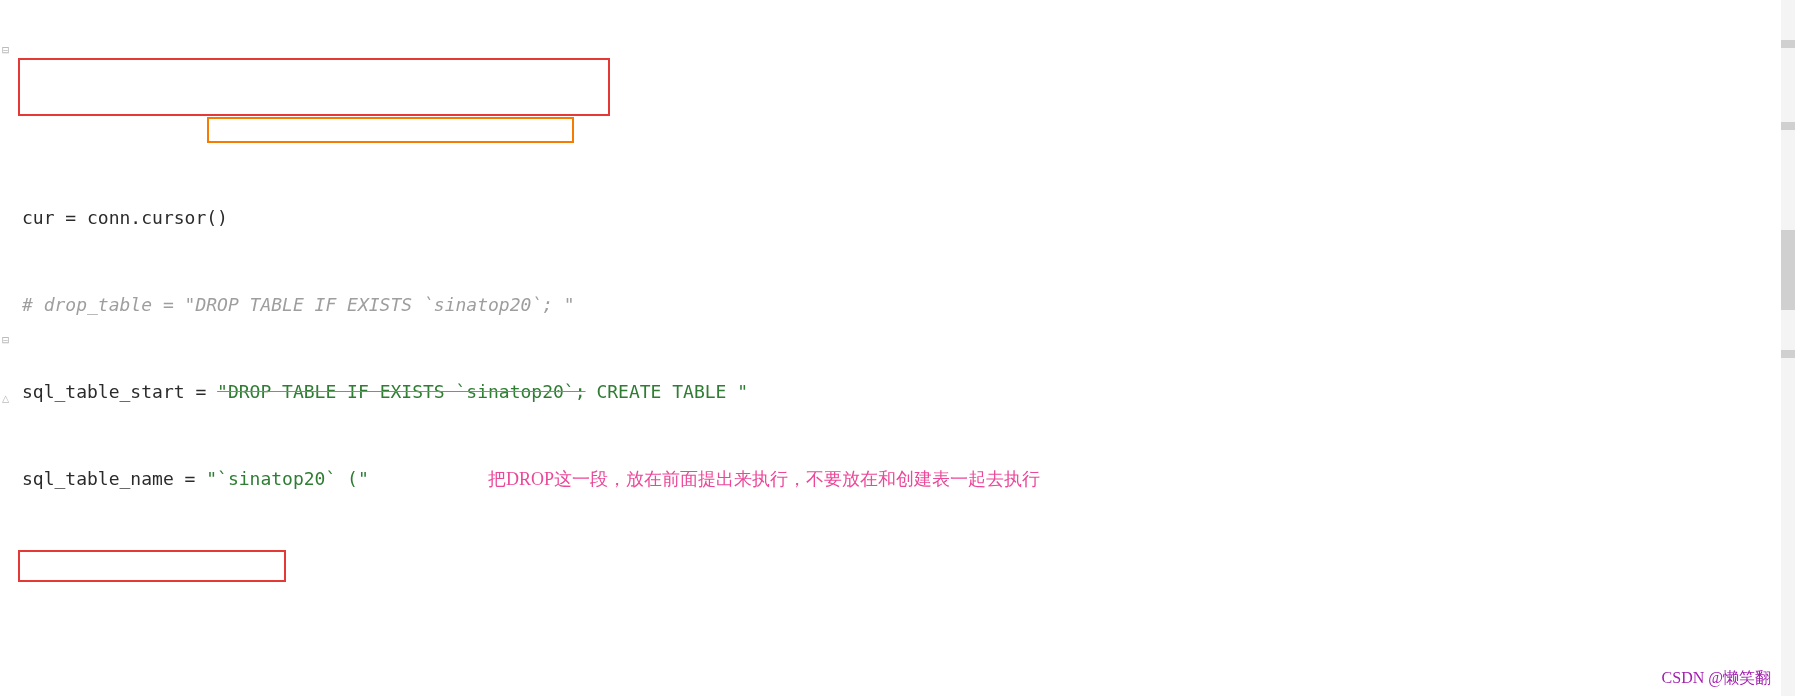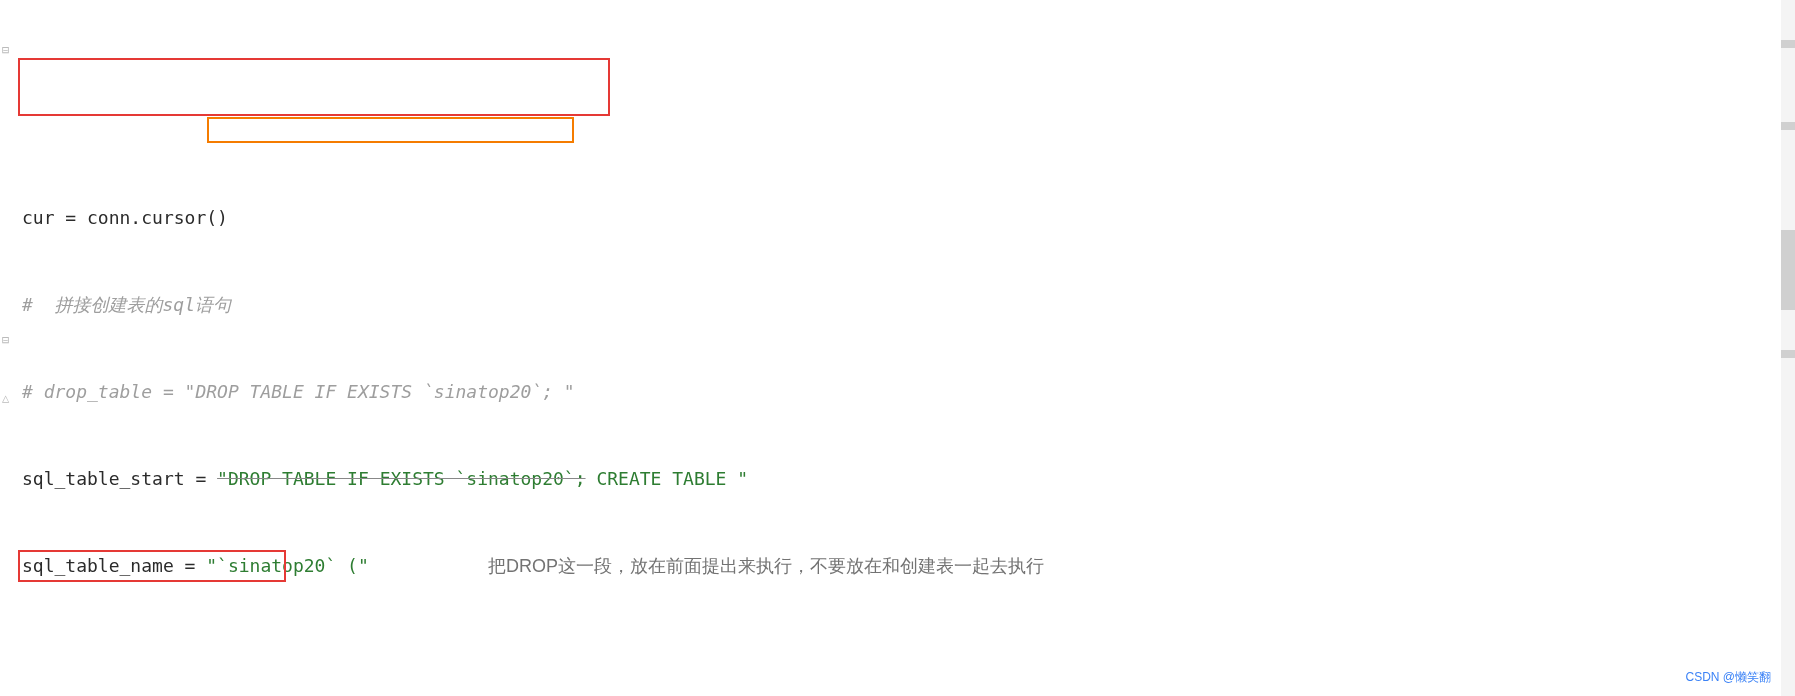--- a/index.html
+++ b/index.html
@@ -47,22 +47,22 @@
     position: absolute;
     left: 207px;
     top: 117px;
     width: 367px;
     height: 26px;
     border: 2px solid #f57c00;
     box-sizing: border-box;
     pointer-events: none;
   }
   .orange-text {
-    color: #737373;
-    font-family: Liberation Sans, sans-serif;
+    color: #ec4899;
+    font-family: Liberation Serif, serif;
     font-style: normal;
   }
   .gutter-icon {
     position: absolute;
     left: 2px;
     width: 12px;
     height: 12px;
     font-size: 12px;
     color: #bbbbbb;
   }
@@ -77,37 +77,36 @@
   .minimap .thumb {
     position: absolute;
     right: 0;
     width: 14px;
     background: #d0d0d0;
   }
   .watermark {
     position: absolute;
     right: 24px;
     bottom: 4px;
-    font-family: Liberation Sans, sans-serif;
-    font-size: 12px;
-    color: #3b82f6;
+    font-family: Liberation Serif, serif;
+    font-size: 16px;
+    color: #a21caf;
   }
   .strike { text-decoration: line-through; text-decoration-color: #888; }
 </style>
 </head>
 <body>
 
 <div class="editor">
 
   <span class="gutter-icon" style="top:36px;">⊟</span>
   <span class="gutter-icon" style="top:326px;">⊟</span>
   <span class="gutter-icon" style="top:384px;">△</span>
 
   <span class="line"><span class="plain">cur = conn.cursor()</span></span>
-  <span class="line"><span class="cmt">#  拼接创建表的sql语句</span></span>
   <span class="line"><span class="cmt"># drop_table = "DROP TABLE IF EXISTS `sinatop20`; "</span></span>
   <span class="line"><span class="plain">sql_table_start = </span><span class="str strike">"DROP TABLE IF EXISTS `sinatop20`;</span><span class="str"> CREATE TABLE "</span></span>
   <span class="line"><span class="plain">sql_table_name = </span><span class="str">"`sinatop20` ("</span>           <span class="orange-text">把DROP这一段，放在前面提出来执行，不要放在和创建表一起去执行</span></span>
   
   
   
   
   
   
   

